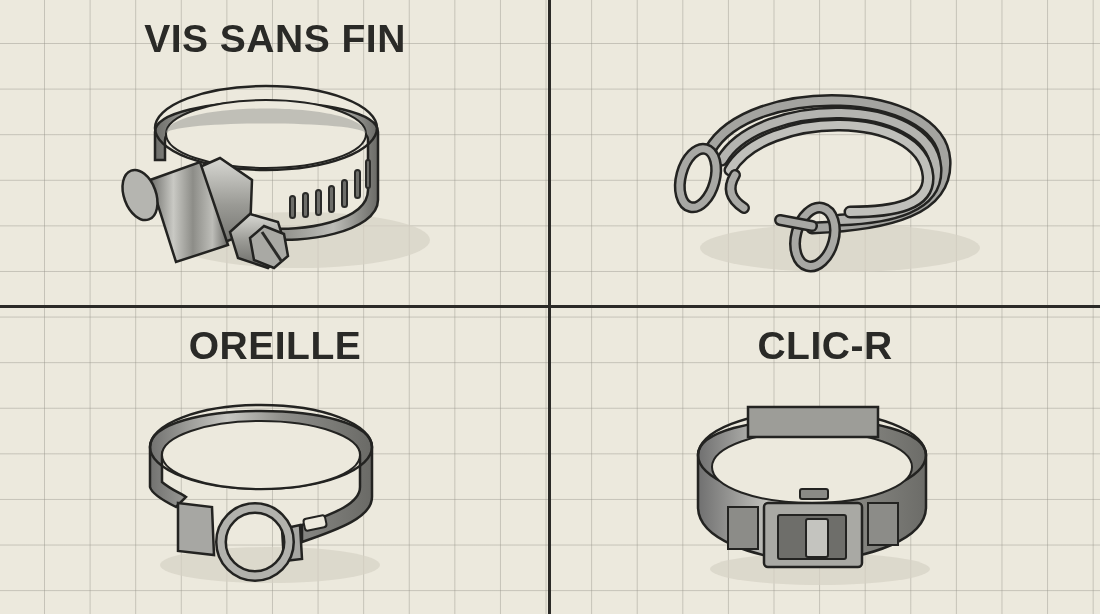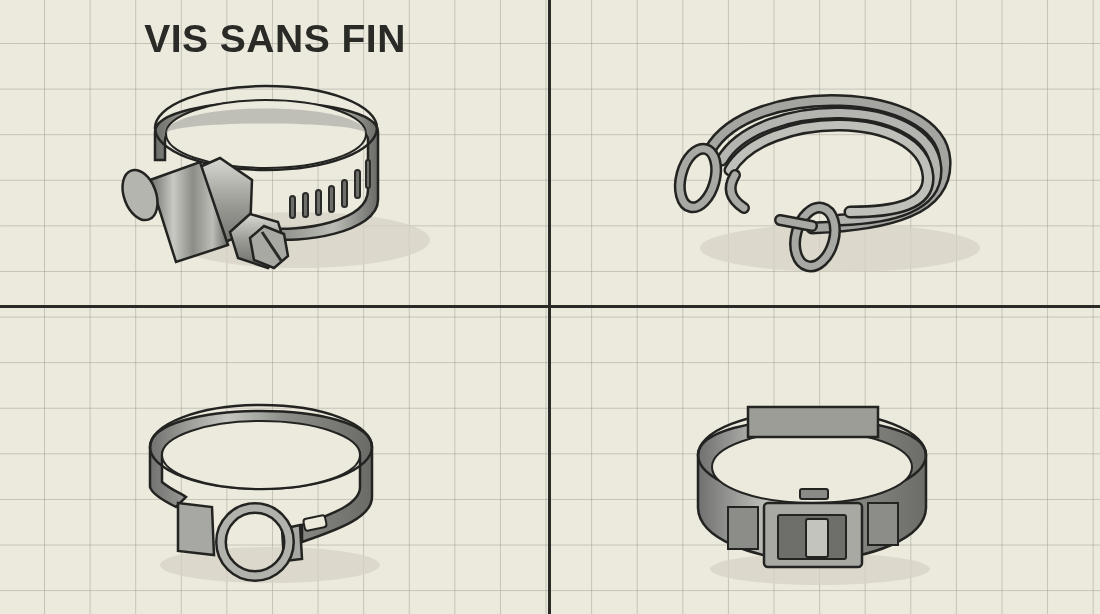--- a/index.html
+++ b/index.html
@@ -116,20 +116,21 @@
 
       <ellipse cx="265" cy="237" rx="19" ry="30" transform="rotate(15 265 237)" stroke="#232321" stroke-width="12"></ellipse>
       <ellipse cx="265" cy="237" rx="19" ry="30" transform="rotate(15 265 237)" stroke="#a8a8a4" stroke-width="7"></ellipse>
       <path d="M230,220 L262,226" stroke="#232321" stroke-width="12"></path>
       <path d="M230,220 L262,226" stroke="#a8a8a4" stroke-width="7"></path>
     </g>
   </svg>
 </div>
 
 <div class="quad q-bl">
+  <div class="quad-title">OREILLE</div>
   <svg class="illus" viewBox="0 70 550 237">
     <defs>
       <linearGradient id="metalB" x1="0" y1="0" x2="1" y2="0">
         <stop offset="0" stop-color="#727270"></stop>
         <stop offset="0.35" stop-color="#c7c7c2"></stop>
         <stop offset="0.6" stop-color="#8e8e8a"></stop>
         <stop offset="1" stop-color="#6a6a66"></stop>
       </linearGradient>
     </defs>
     <ellipse cx="270" cy="258" rx="110" ry="18" fill="#d6d2c4" opacity="0.7"></ellipse>
@@ -143,20 +144,21 @@
     <path d="M282,222 L300,218 L302,252 L284,254 Z" fill="#a7a7a3" stroke="#232321" stroke-width="2.5"></path>
 
     <rect x="304" y="210" width="22" height="12" rx="3" transform="rotate(-12 315 216)" fill="#ecE9dd" stroke="#232321" stroke-width="2"></rect>
 
     <circle cx="255" cy="235" r="34" fill="none" stroke="#232321" stroke-width="12"></circle>
     <circle cx="255" cy="235" r="34" fill="none" stroke="#b2b2ad" stroke-width="7"></circle>
   </svg>
 </div>
 
 <div class="quad q-br">
+  <div class="quad-title">CLIC-R</div>
   <svg class="illus" viewBox="0 70 550 237">
     <defs>
       <linearGradient id="metalC" x1="0" y1="0" x2="1" y2="0">
         <stop offset="0" stop-color="#707070"></stop>
         <stop offset="0.3" stop-color="#bfbfba"></stop>
         <stop offset="0.6" stop-color="#8d8d88"></stop>
         <stop offset="1" stop-color="#6c6c68"></stop>
       </linearGradient>
     </defs>
     <ellipse cx="270" cy="262" rx="110" ry="16" fill="#d6d2c4" opacity="0.7"></ellipse>

